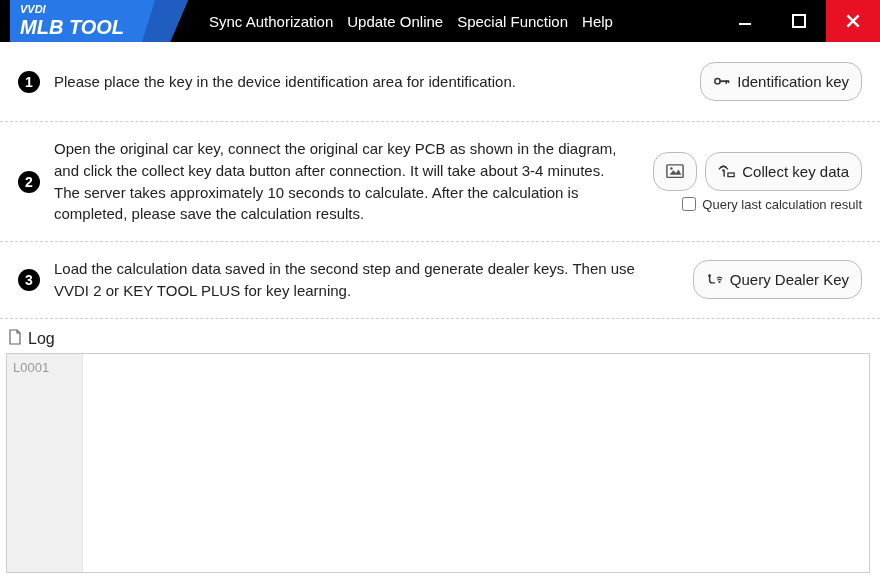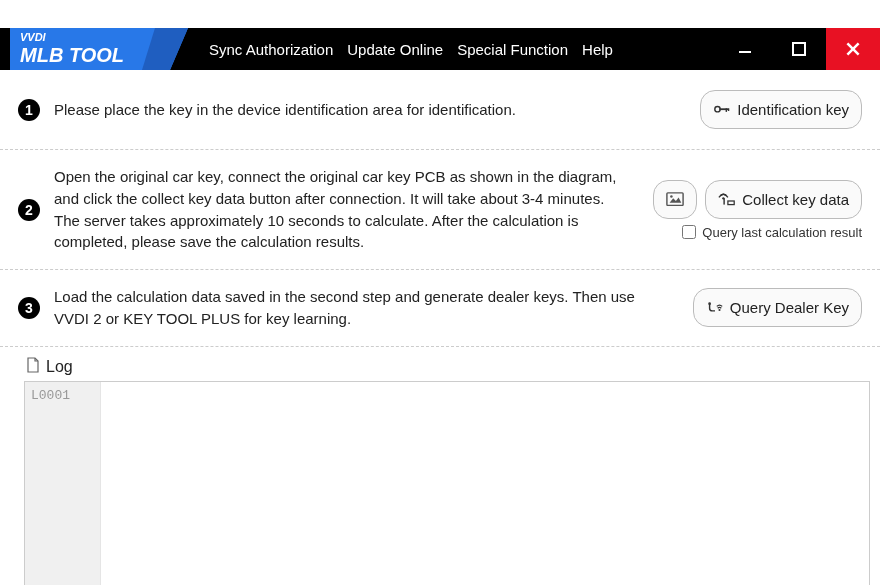--- a/index.html
+++ b/index.html
@@ -4,21 +4,20 @@
   <style>
     * { margin: 0; padding: 0; box-sizing: border-box; }
     body { font-family: -apple-system, BlinkMacSystemFont, "Segoe UI", Arial, sans-serif; width: 880px; height: 585px; overflow: hidden; background: #fff; }
     
     .titlebar {
       height: 42px;
       background: #000;
       display: flex;
       align-items: stretch;
       color: #fff;
-      margin-top: 28px;
     }
     .logo-area {
       width: 195px;
       height: 42px;
       position: relative;
       background: #000;
       display: flex;
       align-items: center;
       padding-left: 10px;
     }
@@ -90,42 +89,42 @@
     .btn-square { padding: 10px 12px; }
     .checkbox-row {
       display: flex;
       align-items: center;
       gap: 6px;
       font-size: 13px;
       color: #333;
     }
     .checkbox-row input { width: 14px; height: 14px; }
     
-    .log-section { padding: 6px 10px 0 24px; }
+    .log-section { padding: 6px 10px 0 6px; }
     .log-header {
       display: flex;
       align-items: center;
       gap: 6px;
       font-size: 16px;
       color: #222;
       padding: 4px 2px 4px 2px;
     }
     .log-header svg { width: 14px; height: 16px; }
     .log-body {
       border: 1px solid #ccc;
       height: 220px;
       display: flex;
       align-items: stretch;
     }
     .log-gutter {
       width: 76px;
       background: #f0f0f0;
       border-right: 1px solid #e5e5e5;
       padding: 6px;
-      font-family: Liberation Mono, monospace;
+      font-family: Liberation Sans, sans-serif;
       font-size: 13px;
       color: #999;
     }
     .log-text { flex: 1; }
   </style>
 </head>
 <body>
 
 <div class="titlebar">
   <div class="logo-area">

